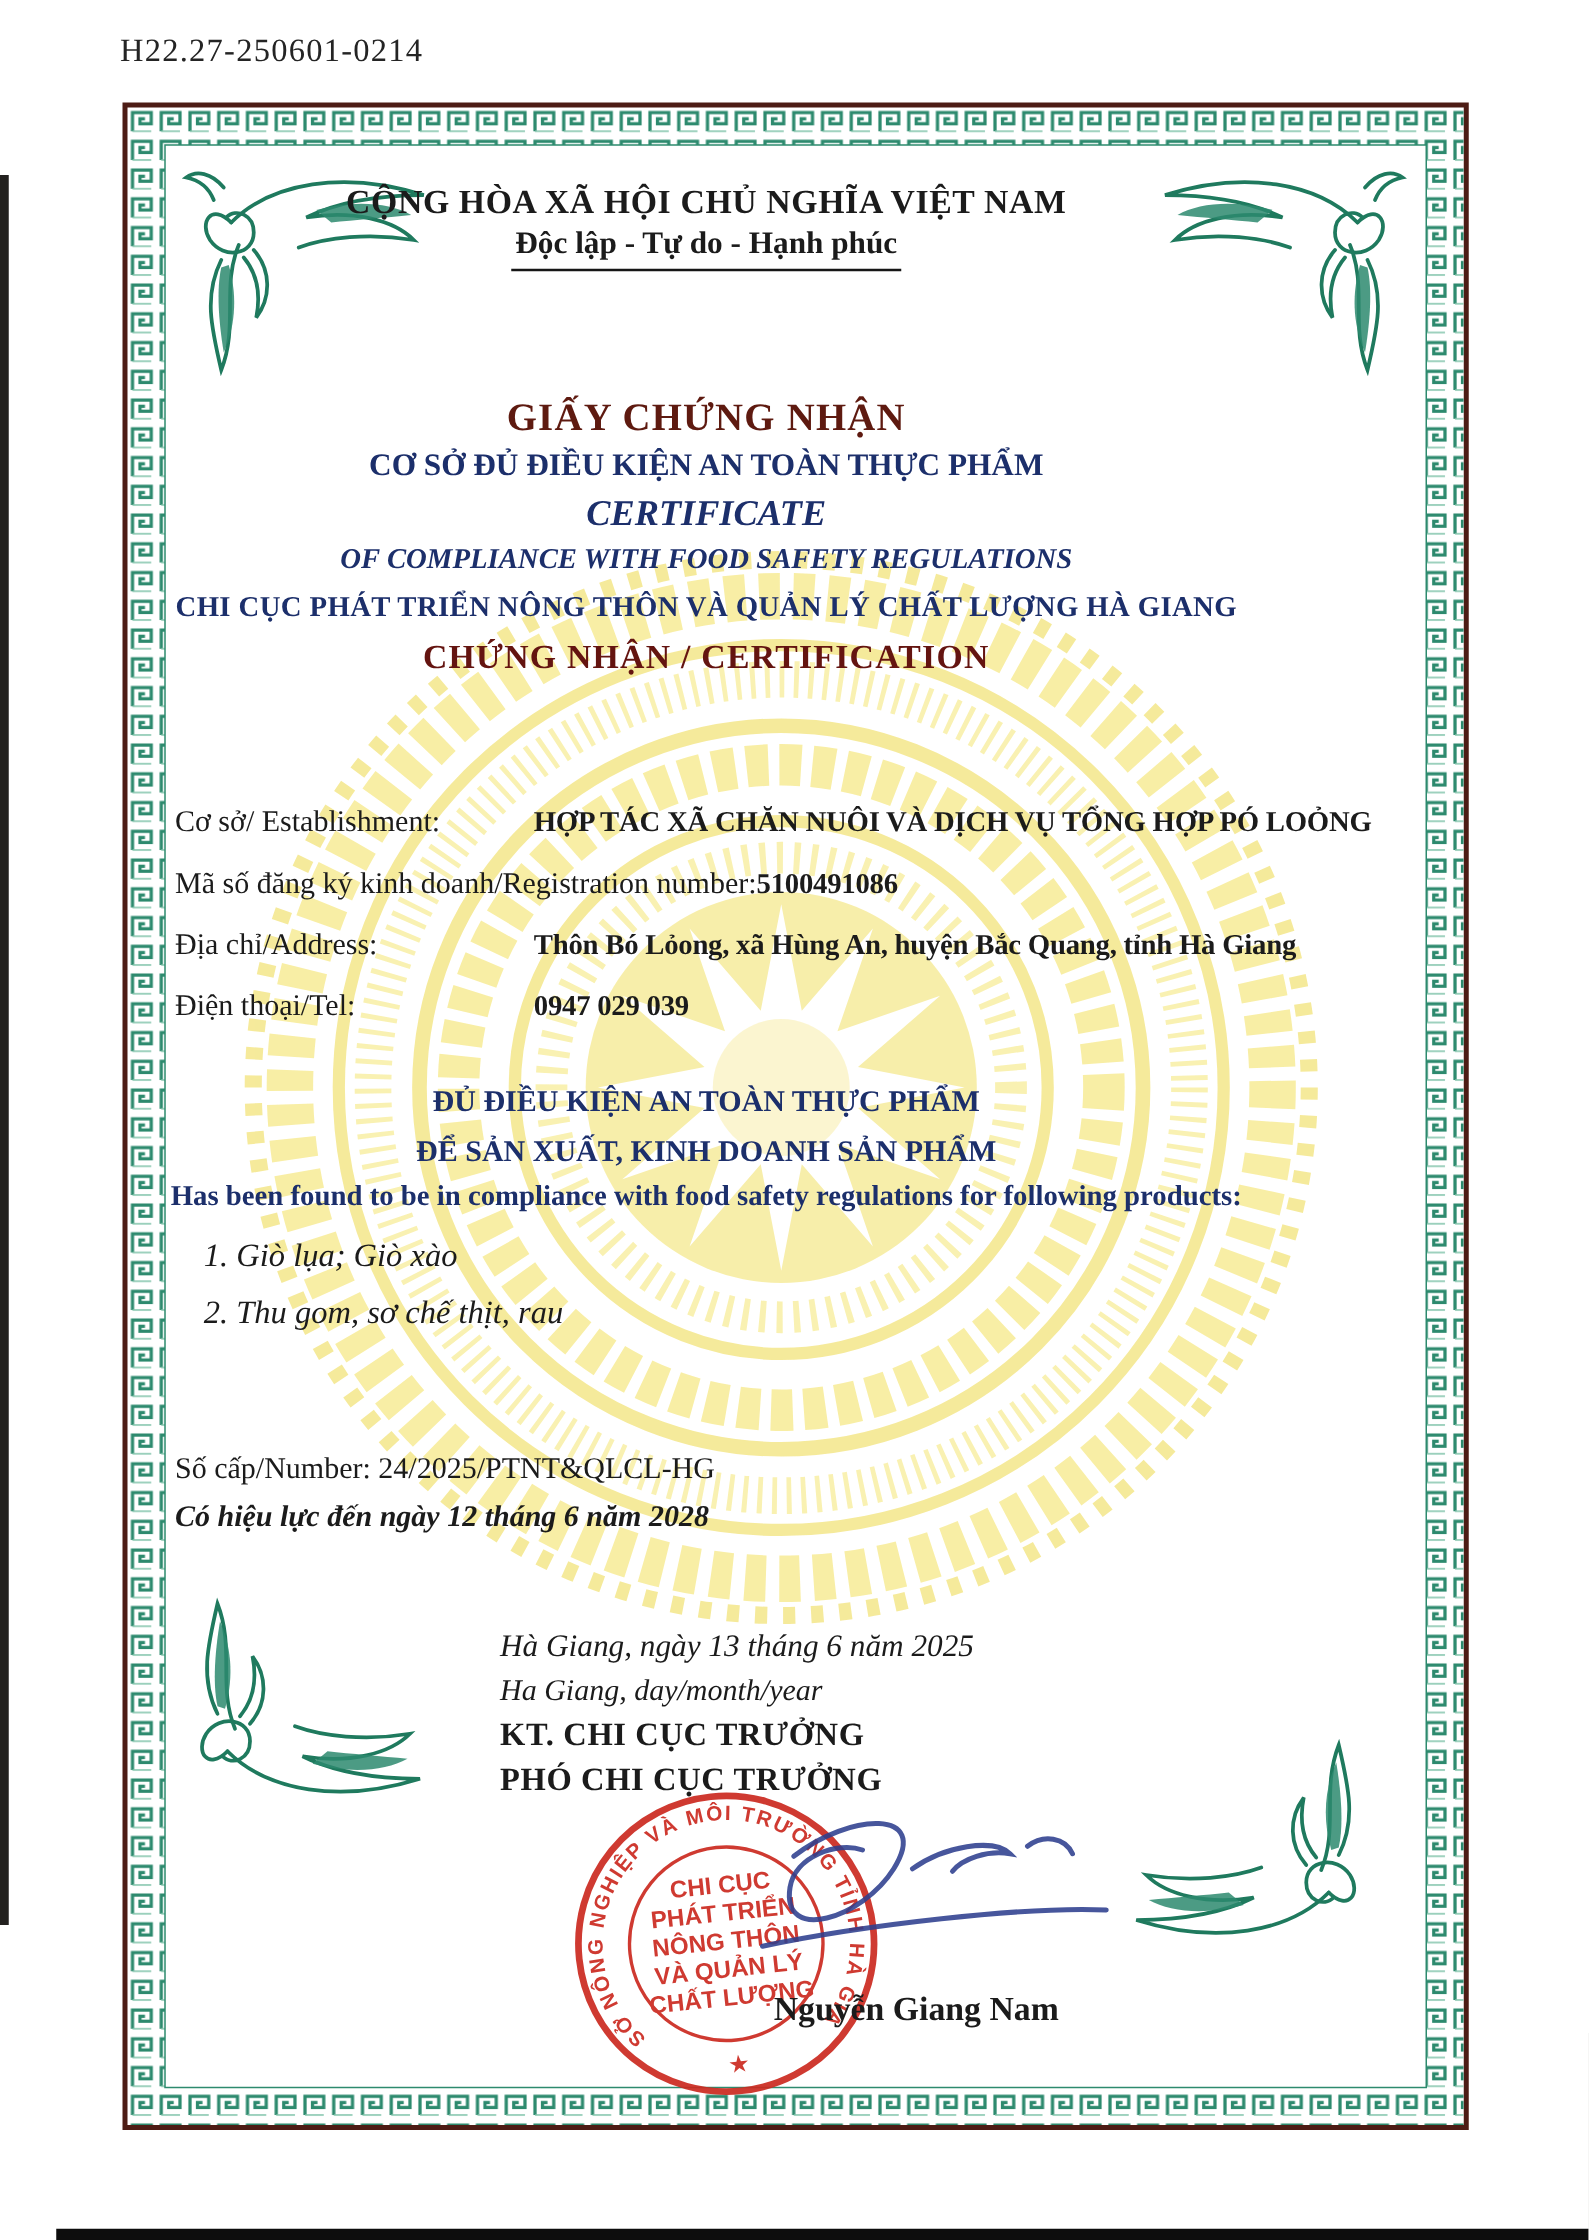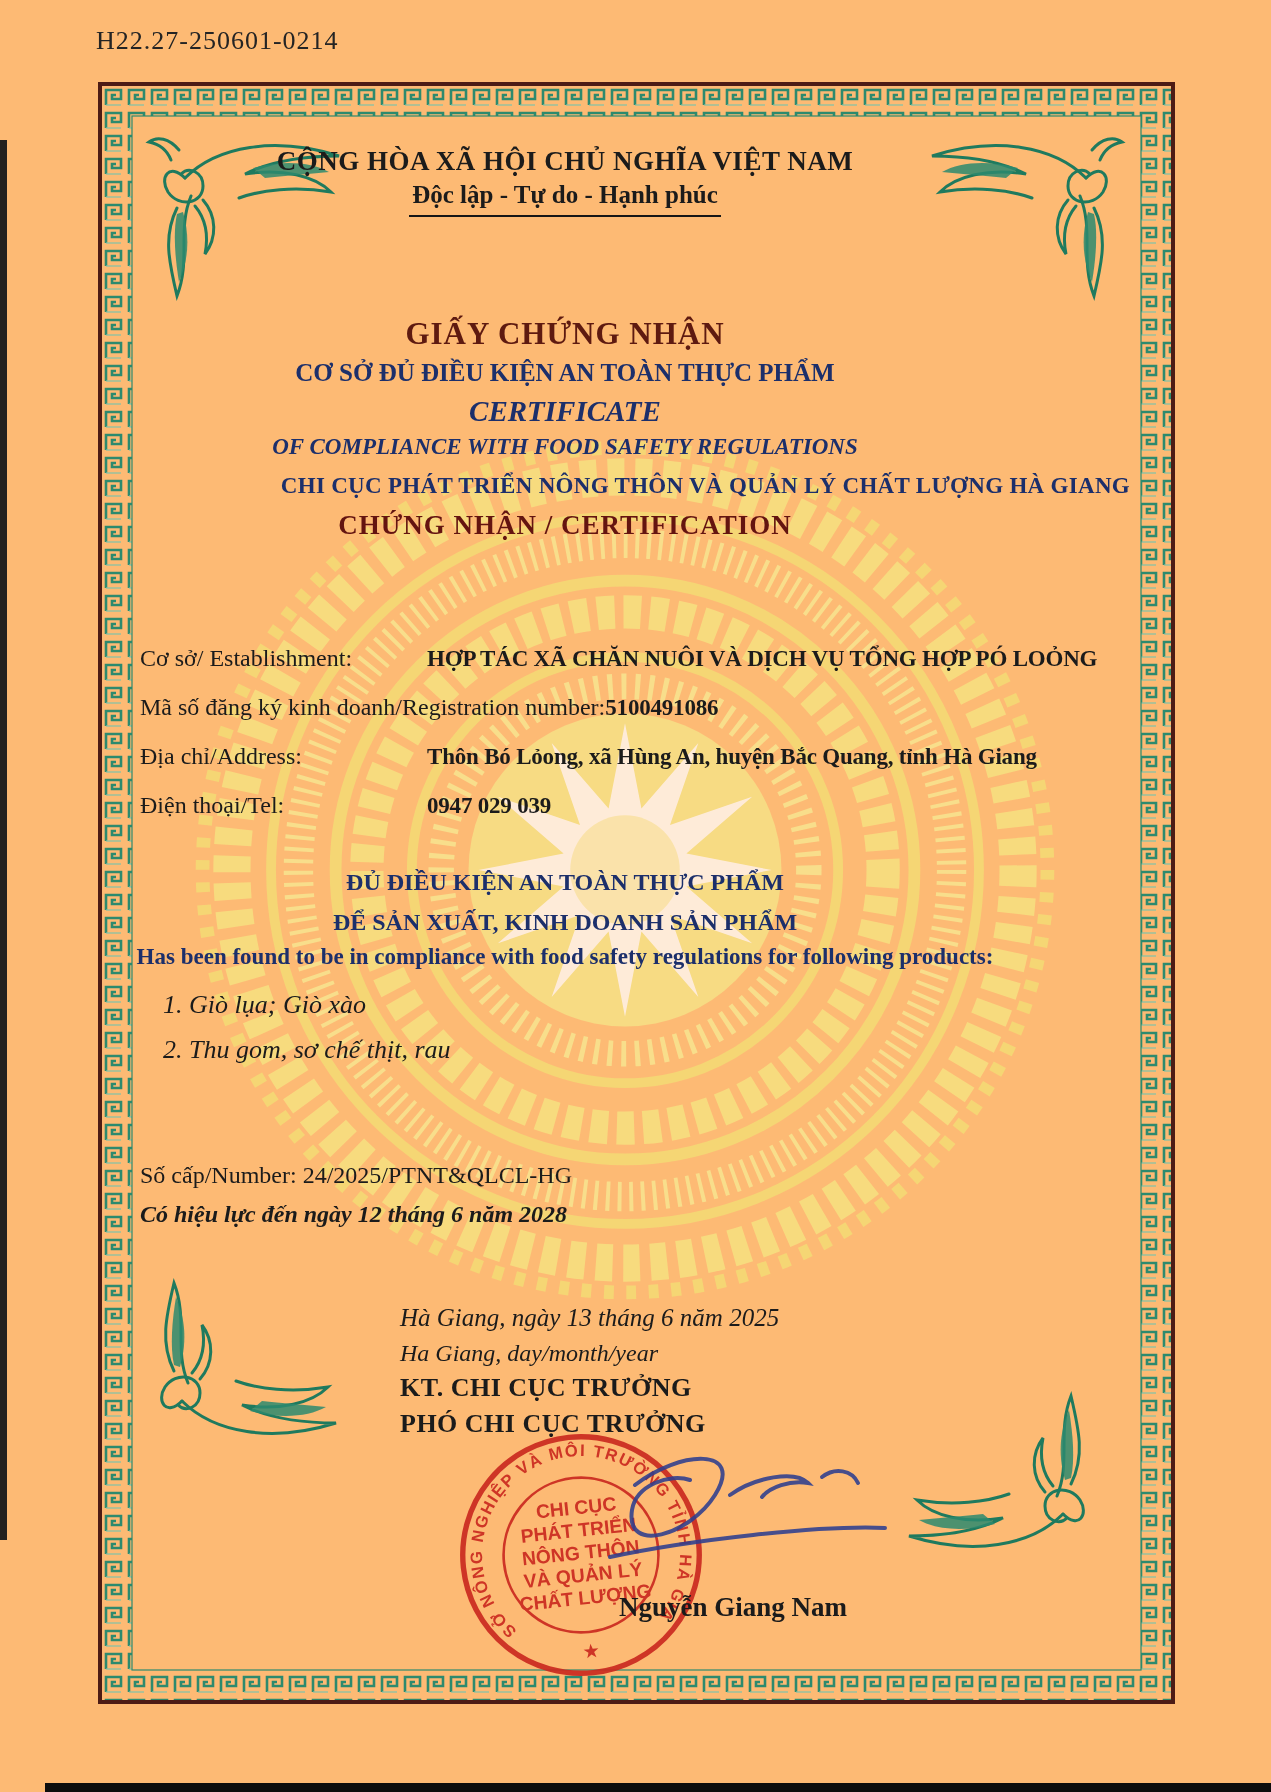--- a/index.html
+++ b/index.html
@@ -1,37 +1,37 @@
 <!DOCTYPE html>
 <html><head>
 <meta charset="utf-8">
 <style>
   html,body{margin:0;padding:0;background:#e9e9e7;}
-  .page{position:relative;width:1271px;height:1792px;background:#fdba74;overflow:hidden;
+  .page{position:relative;width:1271px;height:1792px;background:#ffffff;overflow:hidden;
         font-family:"Liberation Serif","DejaVu Serif",serif;color:#1b1b1b;}
   
   .edge-left{position:absolute;left:0;top:140px;width:7px;height:1400px;background:#23211f;}
   .edge-bottom{position:absolute;left:45px;right:0;bottom:0;height:9px;background:#0d0d0d;}
   .doc-code{position:absolute;left:96px;top:26px;font-size:26px;letter-spacing:1px;color:#242424;}
   
   .frame{position:absolute;left:98px;top:82px;width:1077px;height:1622px;box-sizing:border-box;
          border:4px solid #4d1c15;background:transparent;}
   .border-svg{position:absolute;left:0;top:0;width:100%;height:100%;display:block;}
   .corner{position:absolute;pointer-events:none;}
   .emblem{position:absolute;left:185px;top:430px;width:880px;height:880px;}
   
   .centercol{position:absolute;left:0;width:1130px;text-align:center;}
   .hdr1{font-size:27px;font-weight:bold;letter-spacing:.5px;}
   .hdr2{font-size:25px;font-weight:bold;margin-top:4px;}
   .hdr-rule{width:312px;border-top:2.5px solid #161616;margin:6px auto 0 auto;}
   .t-vn{font-size:31px;font-weight:bold;color:#5e1a10;letter-spacing:1px;}
   .t-vnsub{font-size:25px;font-weight:bold;color:#1c2f6b;margin-top:7px;}
   .t-en{font-size:29px;font-weight:bold;font-style:italic;color:#1c2f6b;margin-top:8px;}
   .t-ensub{font-size:23px;font-weight:bold;font-style:italic;color:#1c2f6b;margin-top:6px;}
-  .t-auth{font-size:23px;font-weight:bold;color:#1c2f6b;margin-top:13px;letter-spacing:.3px;text-align:right;}
+  .t-auth{font-size:23px;font-weight:bold;color:#1c2f6b;margin-top:13px;letter-spacing:.3px;}
   .t-cert{font-size:27px;font-weight:bold;color:#641410;margin-top:11px;letter-spacing:1px;}
   .fields{position:absolute;left:140px;top:645px;width:1000px;}
   .frow{display:flex;align-items:baseline;height:49px;white-space:nowrap;}
   .flabel{font-size:24px;}
   .frow:nth-child(1) .flabel{min-width:287px;}
   .frow:nth-child(2) .flabel{min-width:462px;}
   .frow:nth-child(3) .flabel{min-width:287px;}
   .frow:nth-child(4) .flabel{min-width:287px;}
   .fvalue{font-size:23px;font-weight:bold;letter-spacing:-.2px;}
   .statement{color:#1c2f6b;}

